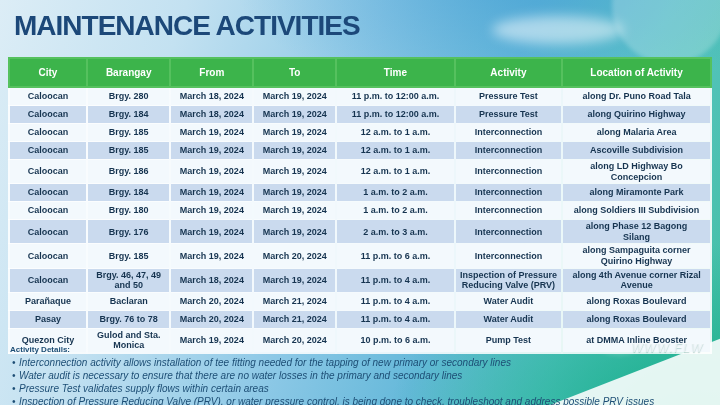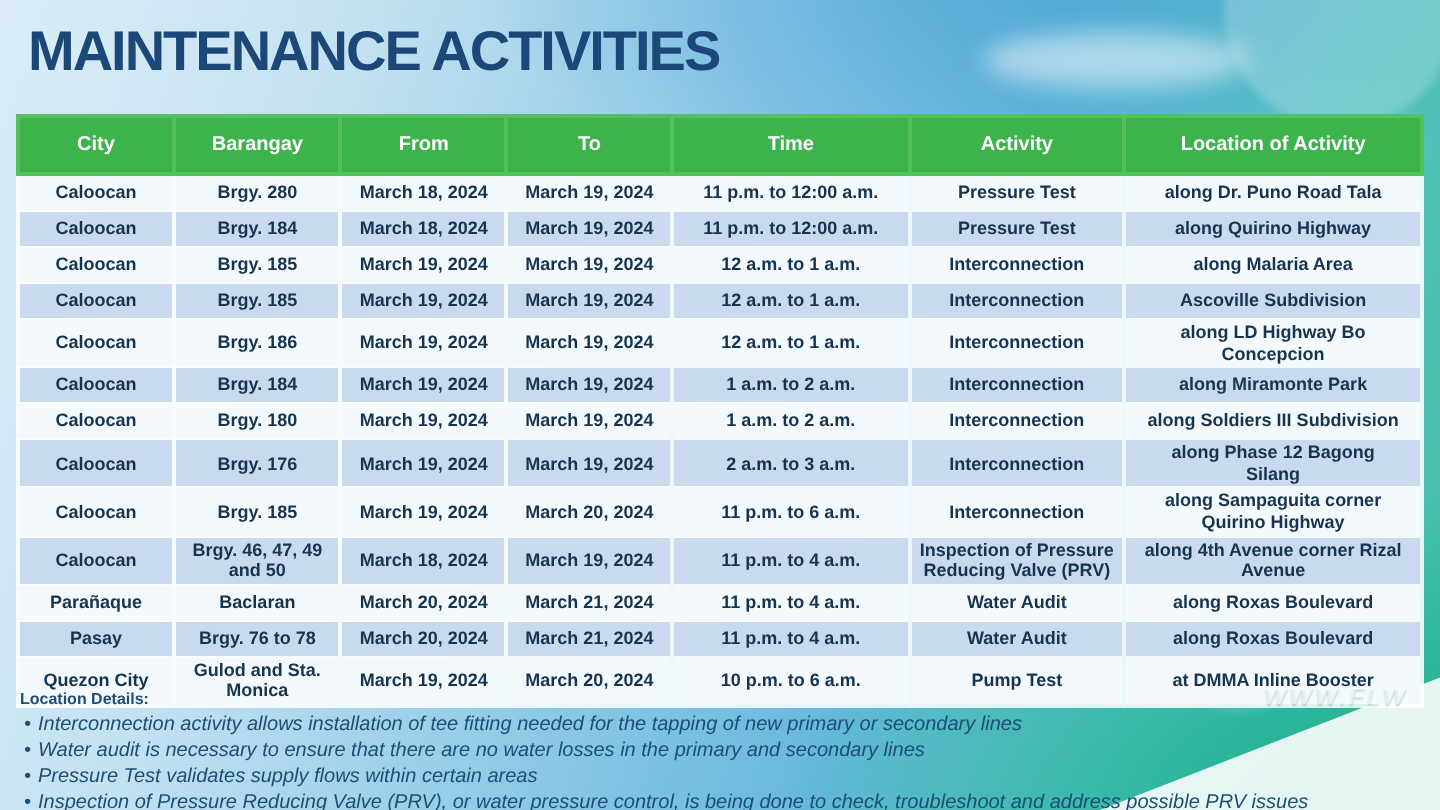--- a/index.html
+++ b/index.html
@@ -215,21 +215,21 @@
           <td>March 19, 2024</td>
           <td>March 20, 2024</td>
           <td>10 p.m. to 6 a.m.</td>
           <td>Pump Test</td>
           <td>at DMMA Inline Booster</td>
         </tr>
       </tbody>
   </table>
 
   <div class="footer">
-    <div class="fh">Location Details:</div>
+    <div class="fh">Activity Details:</div>
     <ul>
         <li>Interconnection activity allows installation of tee fitting needed for the tapping of new primary or secondary lines</li>
         <li>Water audit is necessary to ensure that there are no water losses in the primary and secondary lines</li>
         <li>Pressure Test validates supply flows within certain areas</li>
         <li>Inspection of Pressure Reducing Valve (PRV), or water pressure control, is being done to check, troubleshoot and address possible PRV issues</li>
       </ul>
   </div>
 
 </div>
 

